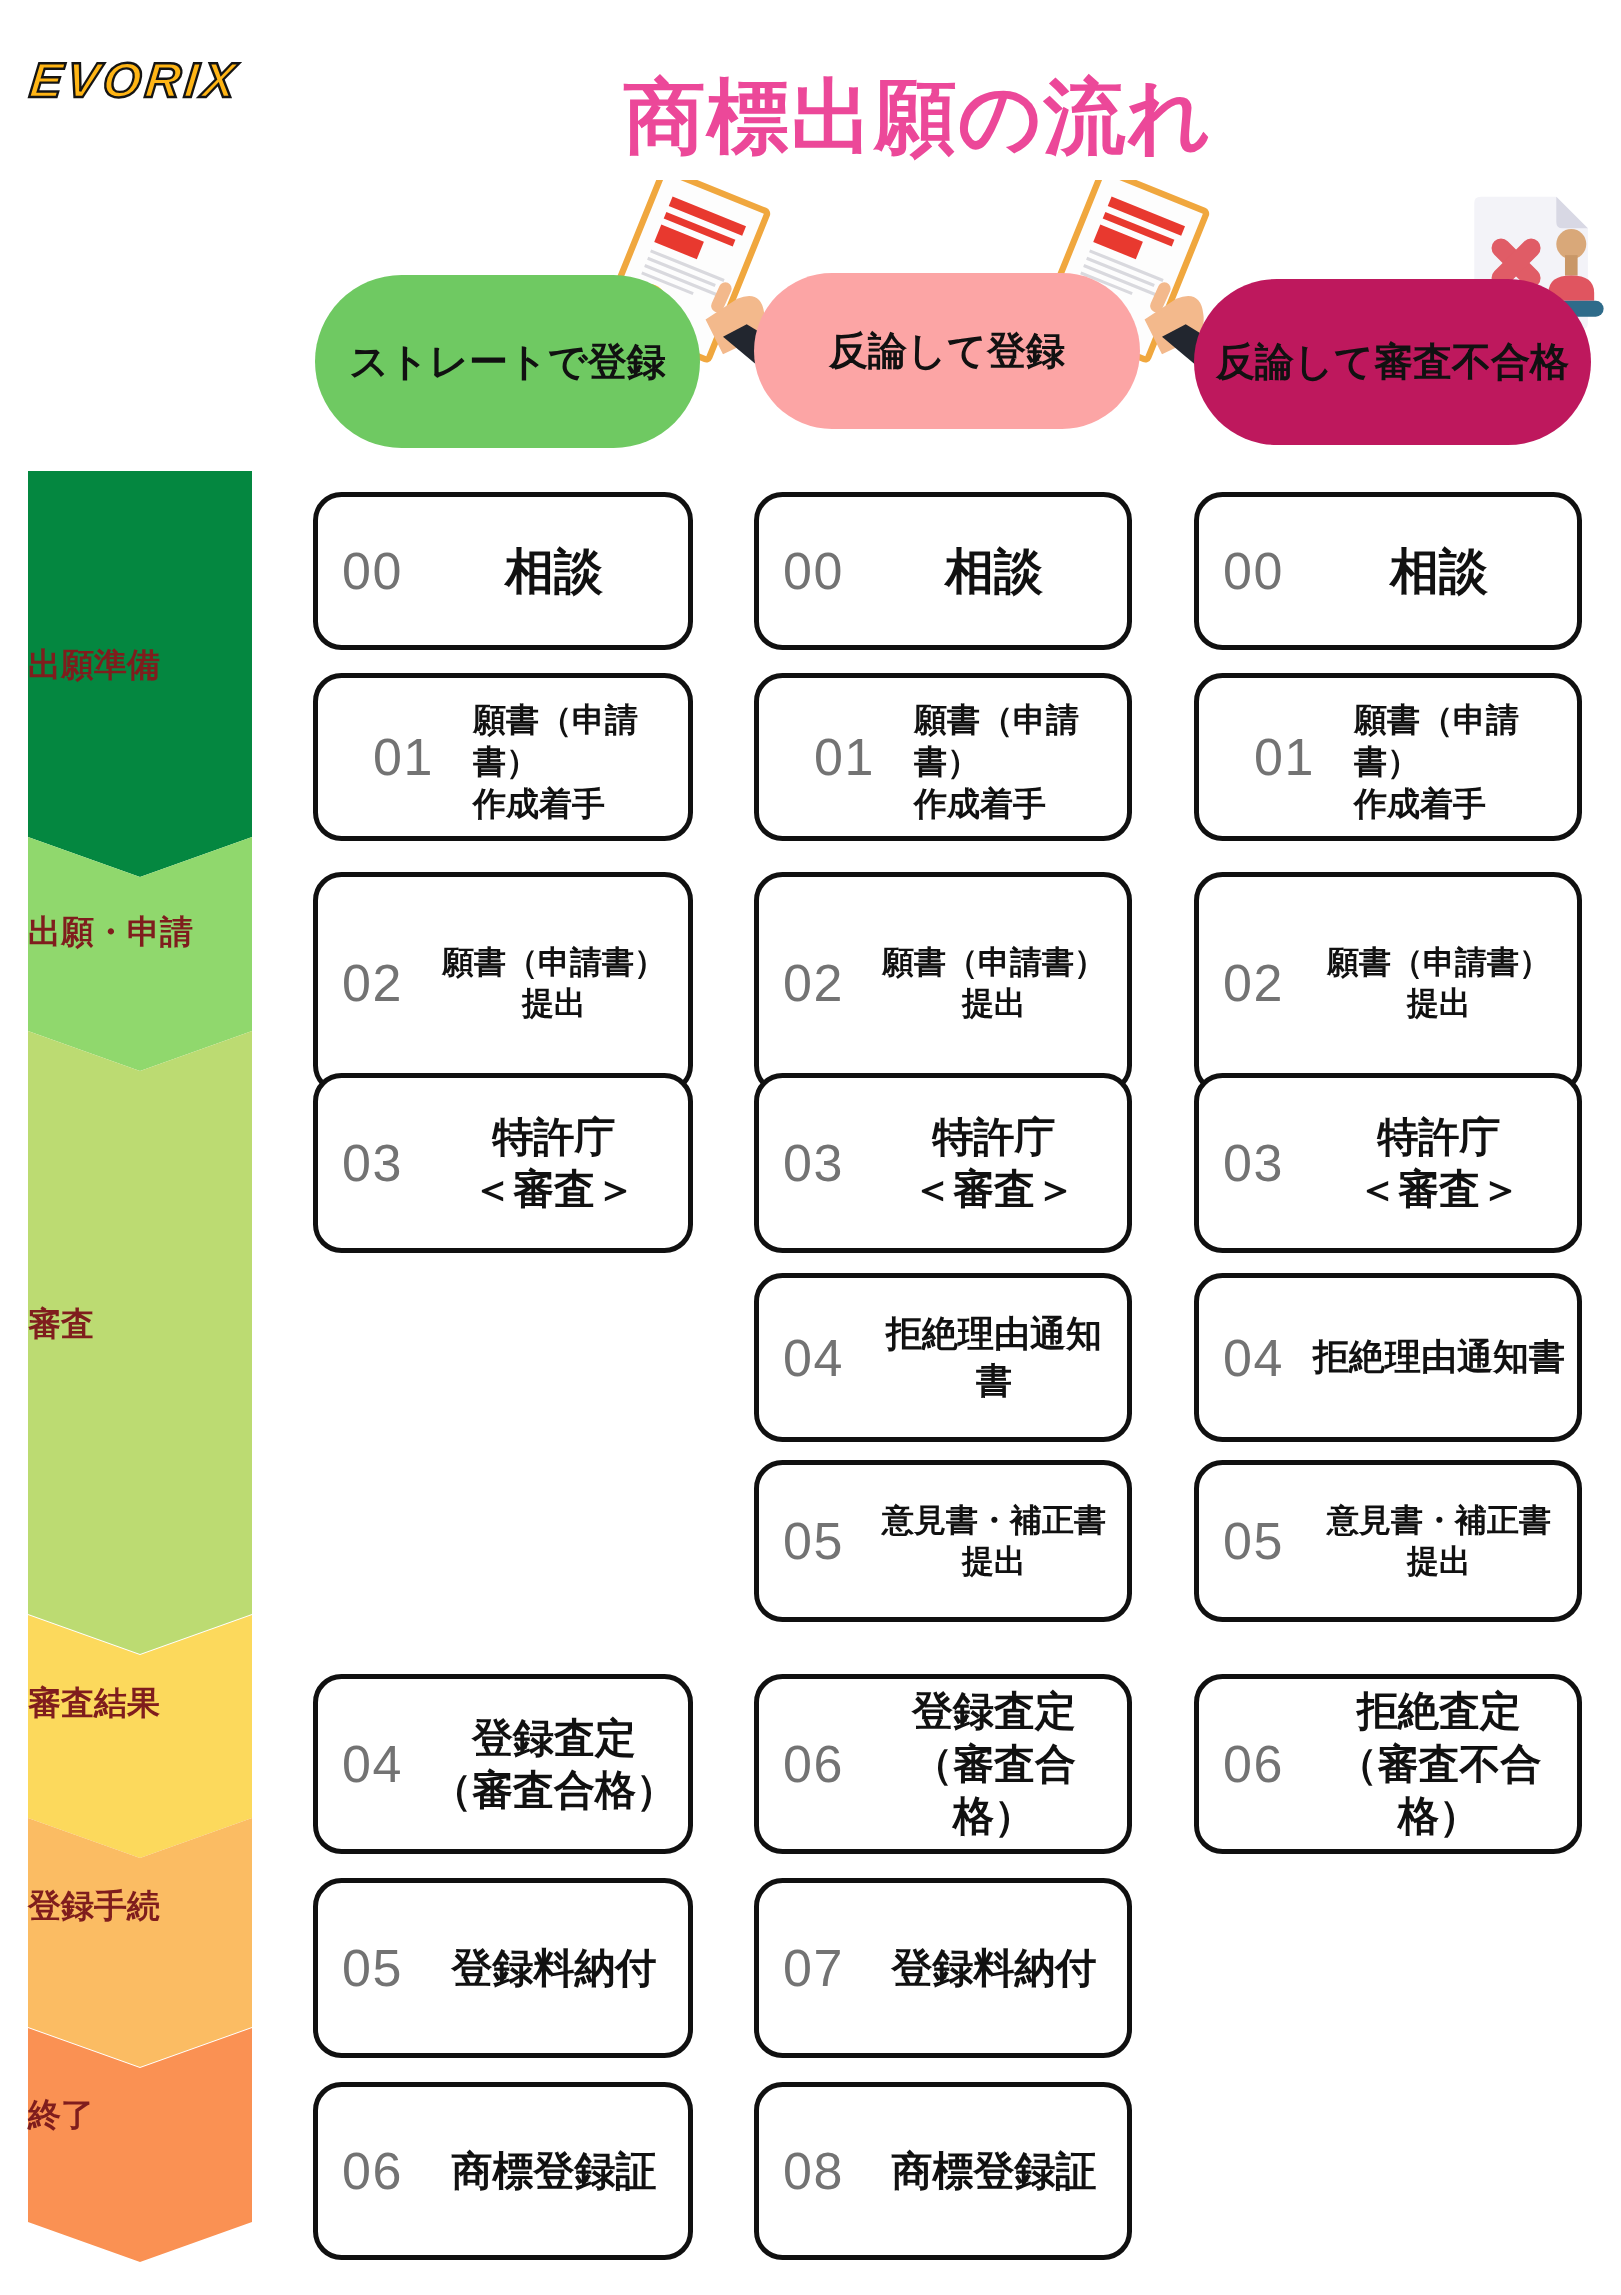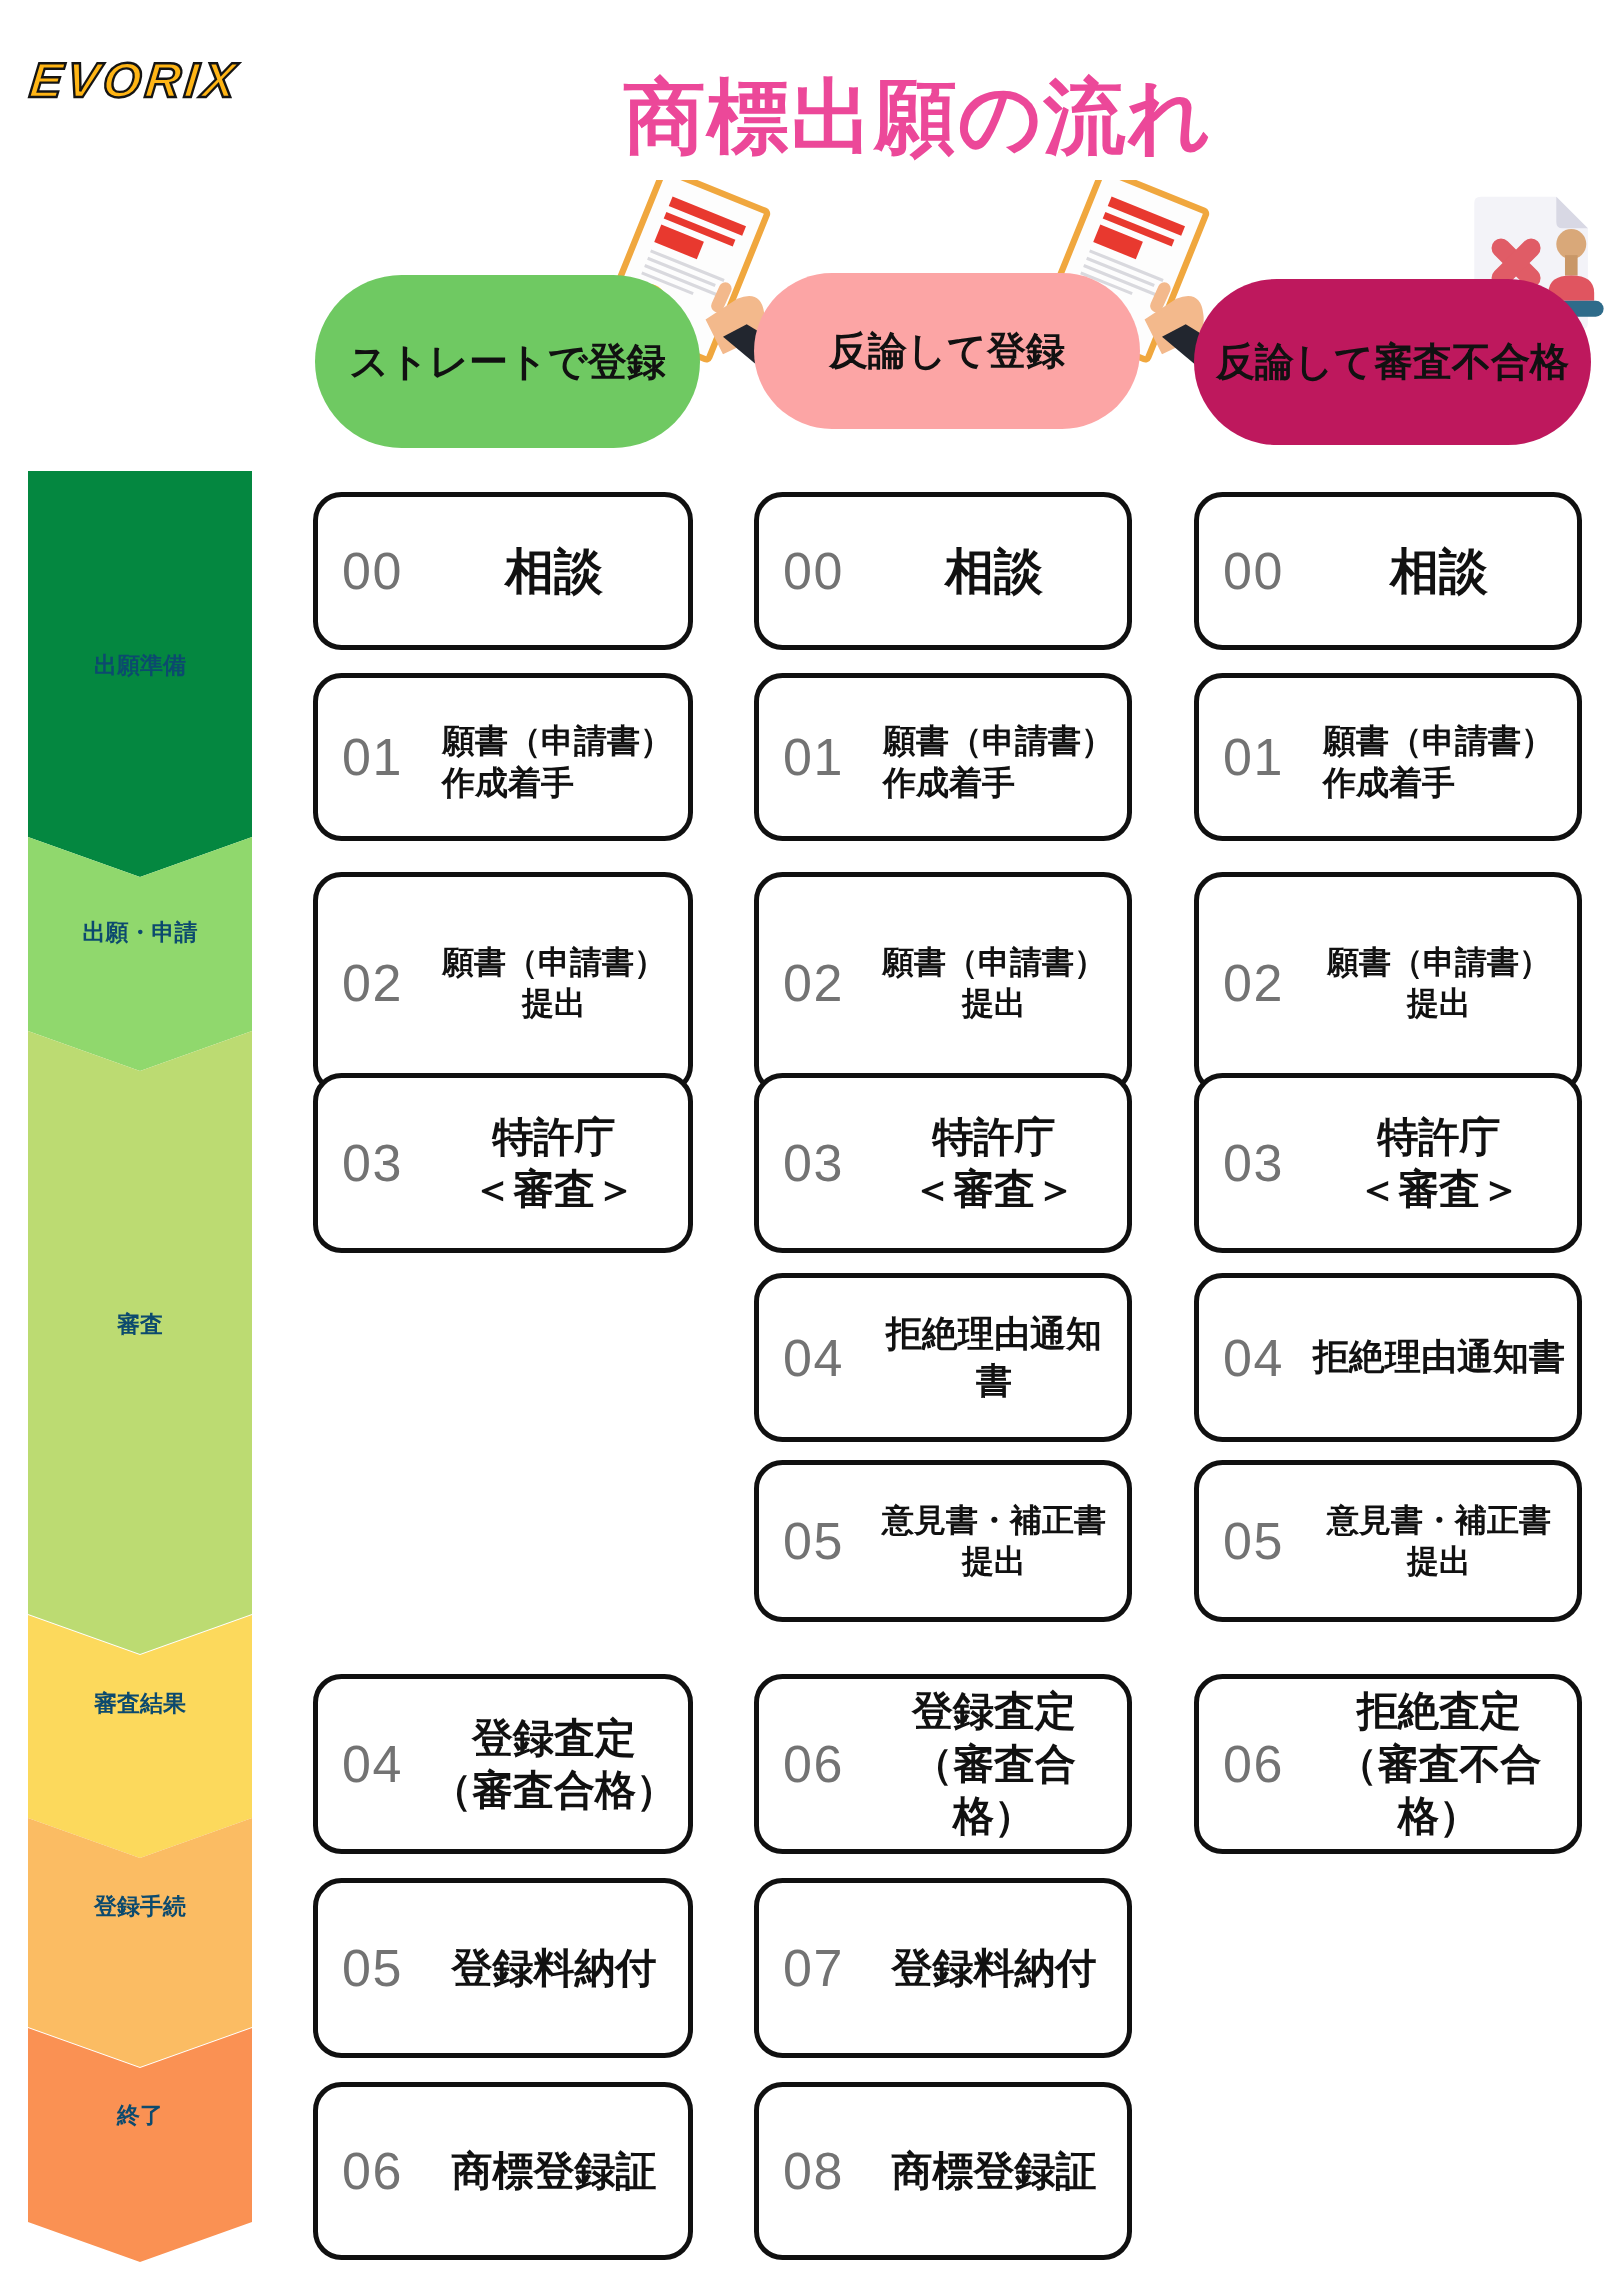--- a/index.html
+++ b/index.html
@@ -27,37 +27,37 @@
   .sidebar{position:absolute;left:28px;top:471px;width:224px;height:1790px;}
   .seg{position:absolute;left:0;width:100%;}
   .seg-first{clip-path:polygon(0 0,100% 0,100% calc(100% - 40px),50% 100%,0 calc(100% - 40px));}
   .seg-mid{clip-path:polygon(0 0,50% 40px,100% 0,100% calc(100% - 40px),50% 100%,0 calc(100% - 40px));}
   .seg1{top:0;height:406px;background:#048740;}
   .seg2{top:366px;height:234px;background:#90d86d;}
   .seg3{top:560px;height:623px;background:#bcdb72;}
   .seg4{top:1144px;height:243px;background:#fcd95c;}
   .seg5{top:1347px;height:249px;background:#fbbc63;}
   .seg6{top:1557px;height:234px;background:#fa9153;}
-  .stage-label{position:absolute;left:0;width:100%;text-align:center;transform:translateY(-50%);
-               font-size:23px;font-weight:600;color:#0c4a6e;white-space:nowrap;}
+  .stage-label{position:absolute;left:0;width:100%;transform:translateY(-50%);
+               font-size:33px;font-weight:600;color:#7f1d1d;white-space:nowrap;}
   .sl1{top:194px;} .sl2{top:461px;} .sl3{top:853px;}
   .sl4{top:1232px;} .sl5{top:1435px;} .sl6{top:1644px;}
 
   
   .box{position:absolute;background:#fff;border:5.5px solid #101010;border-radius:28.5px;
        box-sizing:border-box;display:flex;align-items:center;}
   .num{flex:0 0 89px;padding-left:24px;font-size:52px;font-weight:500;color:#737373;letter-spacing:1.6px;}
   .lbl{flex:1;text-align:center;font-weight:600;color:#111;line-height:1.28;padding-right:11px;}
   .line{display:block;}
   .line:empty{display:none;}
   .c1{left:313px;width:380px;}
   .c2{left:754px;width:378px;}
   .c3{left:1194px;width:388px;}
   .r0{top:492px;height:158px;}  .r0 .lbl{font-size:49px;}
-  .r1{top:673px;height:168px;}  .r1 .lbl{font-size:33px;text-align:left;padding-left:11px;margin-top:10px;}
+  .r1{top:673px;height:168px;padding-left:31px;}  .r1 .lbl{font-size:33px;text-align:left;padding-left:11px;margin-top:10px;}
   .r2{top:872px;height:222px;justify-content:flex-end;} .r2 .lbl{font-size:32px;}
   .r3{top:1073px;height:180px;} .r3 .lbl{font-size:41px;}
   .r4{top:1273px;height:169px;} .r4 .lbl{font-size:36px;}
   .r5{top:1460px;height:162px;} .r5 .lbl{font-size:32px;}
   .r6{top:1674px;height:180px;} .r6 .lbl{font-size:41px;}
   .r7{top:1878px;height:180px;} .r7 .lbl{font-size:41px;}
   .r8{top:2082px;height:178px;} .r8 .lbl{font-size:41px;}
 </style>
 </head>
 <body>

